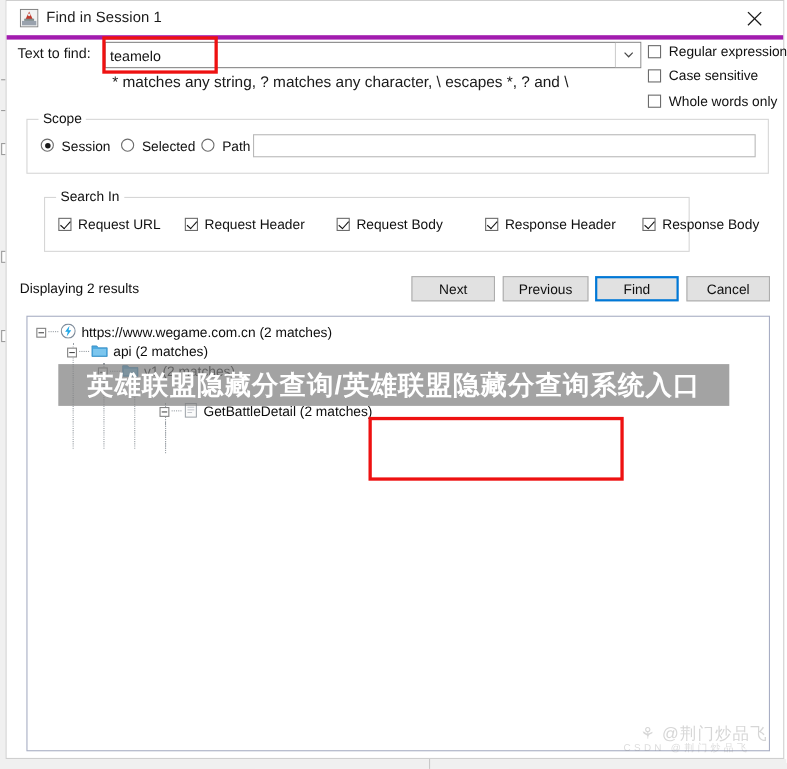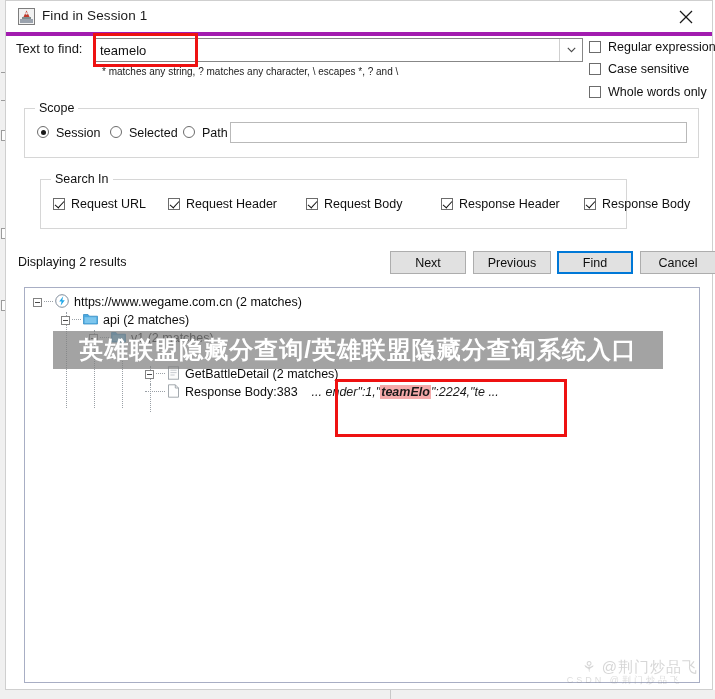--- a/index.html
+++ b/index.html
@@ -124,21 +124,21 @@
     left: 87px; top: 32px;
     width: 105px; height: 34px;
     border: 3px solid #ee1111;
     box-sizing: border-box;
     z-index: 6;
     pointer-events: none;
   }
   #hint-text {
     position: absolute;
     left: 96px; top: 65px;
-    font-size: 10px;
+    font-size: 14px;
     color: #1a1a1a;
   }
 
   
   .opt-check {
     position: absolute;
     left: 583px;
     display: flex;
     align-items: center;
     gap: 7px;
@@ -266,21 +266,20 @@
     border: 1px solid #adadad;
     box-sizing: border-box;
     font-family: "Liberation Sans", sans-serif;
     font-size: 12.5px;
     color: #0f0f0f;
     cursor: pointer;
     display: flex;
     align-items: center;
     justify-content: center;
     padding: 8px;
-    margin-left: 16px;
   }
   #btn-next     { left: 368px; width: 76px; }
   #btn-previous { left: 451px; width: 78px; }
   #btn-find     { left: 535px; width: 76px; border: 2px solid #0078d7; background: #e1e1e1; }
   #btn-cancel   { left: 618px; width: 76px; }
 
   
   #results-panel {
     position: absolute;
     left: 18px; top: 286px;
@@ -576,33 +575,20 @@
         <svg width="13" height="14" viewBox="0 0 13 14">
           <rect x="1.5" y="0.8" width="10" height="12.4" fill="#fbfbfb" stroke="#9aa0a6" stroke-width="0.9"></rect>
           <line x1="3.4" y1="4.2" x2="9.6" y2="4.2" stroke="#b9bec4" stroke-width="0.8"></line>
           <line x1="3.4" y1="6.6" x2="9.6" y2="6.6" stroke="#b9bec4" stroke-width="0.8"></line>
           <line x1="3.4" y1="9" x2="7.6" y2="9" stroke="#b9bec4" stroke-width="0.8"></line>
         </svg>
       </span>
       <span class="tlabel">GetBattleDetail (2 matches)</span>
     </div>
 
-    <div class="trow" style="left:120px; top:95px;">
-      <span class="dots" style="width:20px"></span>
-      <span class="ico">
-        <svg width="13" height="14" viewBox="0 0 13 14">
-          <path d="M1.5 0.8 L8.3 0.8 L11.5 4 L11.5 13.2 L1.5 13.2 Z" fill="#ffffff" stroke="#9aa0a6" stroke-width="0.9"></path>
-          <path d="M8.3 0.8 L8.3 4 L11.5 4" fill="none" stroke="#9aa0a6" stroke-width="0.9"></path>
-        </svg>
-      </span>
-      <span class="tlabel">Response Body:383</span>
-      <span class="match-line" style="margin-left:14px;">
-        <span>... ender":1,"</span><span class="hl">teamElo</span><span>":2224,"te ...</span>
-      </span>
-    </div>
 
 
   </div>
 
   <div id="red-box-matches"></div>
 
   <div id="wm-credit">⚘ @荆门炒品飞</div>
   <div id="wm-banner">
     <span id="wm-banner-text">英雄联盟隐藏分查询/英雄联盟隐藏分查询系统入口</span>
   </div>

